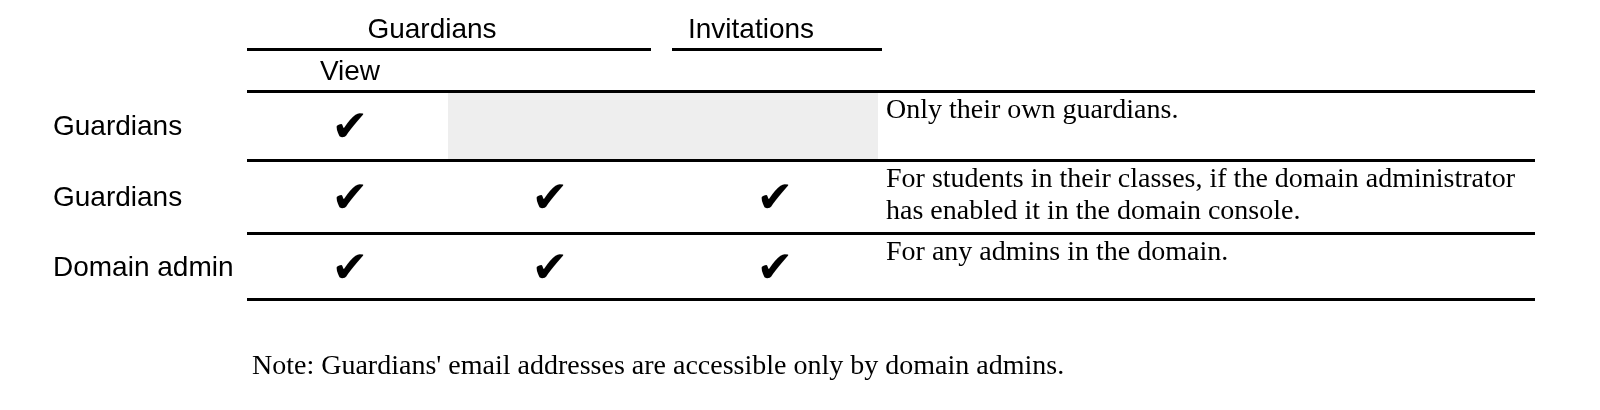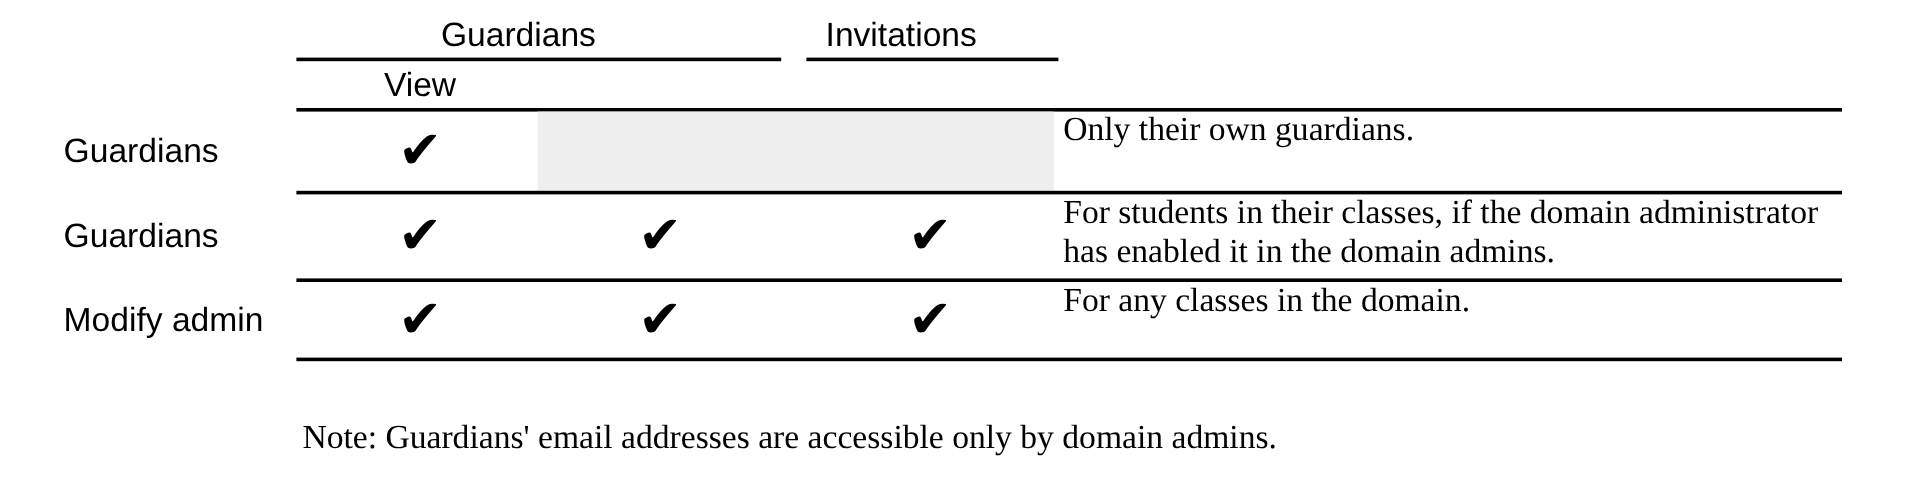--- a/index.html
+++ b/index.html
@@ -90,28 +90,28 @@
     <div>Only their own guardians.</div>
   </div>
   <div class="rule rule-full rule-r0"></div>
 
   <div class="abs left row1 row-label">Guardians</div>
   <div class="abs center row1 check check-view">✔</div>
   <div class="abs center row1 check check-modify">✔</div>
   <div class="abs center row1 check check-vm">✔</div>
   <div class="abs note row1">
     <div>For students in their classes, if the domain administrator</div>
-    <div>has enabled it in the domain admins.</div>
+    <div>has enabled it in the domain console.</div>
   </div>
   <div class="rule rule-full rule-r1"></div>
 
-  <div class="abs left row2 row-label">Modify admin</div>
+  <div class="abs left row2 row-label">Domain admin</div>
   <div class="abs center row2 check check-view">✔</div>
   <div class="abs center row2 check check-modify">✔</div>
   <div class="abs center row2 check check-vm">✔</div>
   <div class="abs note row2">
-    <div>For any classes in the domain.</div>
+    <div>For any admins in the domain.</div>
   </div>
   <div class="rule rule-full rule-r2"></div>
 
   <div class="abs left footnote">Note: Guardians' email addresses are accessible only by domain admins.</div>
 
 </div>
 
 </body></html>

